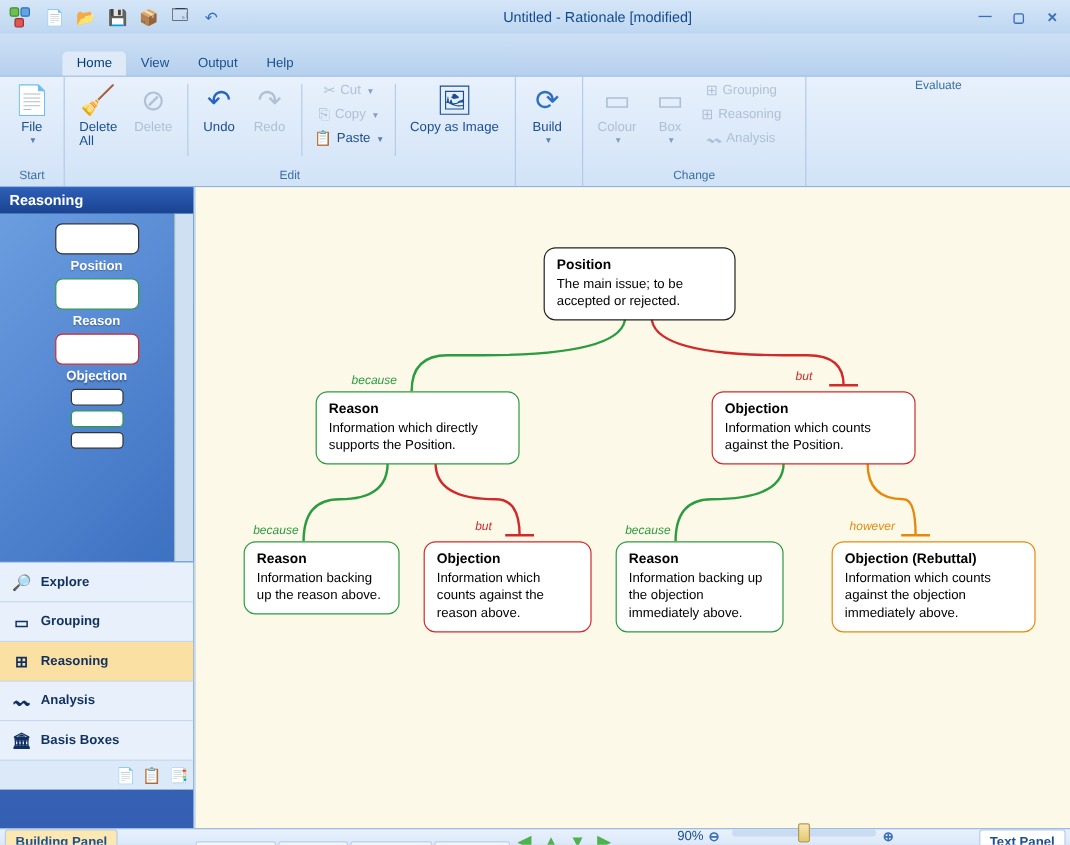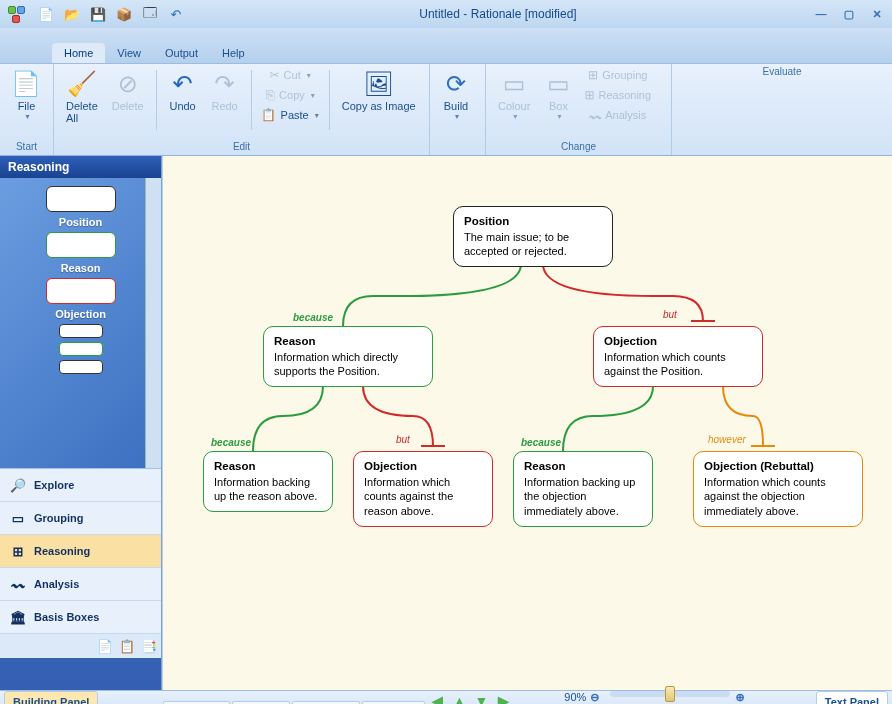--- a/index.html
+++ b/index.html
@@ -50,21 +50,21 @@
 .acc-icon { width: 16px; height: 16px; display:inline-flex;align-items:center;justify-content:center;font-size:13px;}
 .acc-footer { background:#dbe9f9; padding: 4px; display:flex; justify-content:flex-end; gap:6px;}
 .acc-footer span{width:16px;height:16px;display:inline-flex;align-items:center;justify-content:center;font-size:13px;cursor:pointer;}
 
 
 .canvas { flex:1; background: #fcf9e8; position: relative; border-left:1px solid #b7cfe9; overflow:hidden;}
 .node { position:absolute; background:#fff; border-radius:10px; padding:7px 10px; font-size:11px; line-height:1.35;}
 .node .ntitle{font-weight:bold; font-size:11.5px;}
 .node.black{border:1.5px solid #222;} .node.green{border:1.5px solid #2b9c3f;} .node.red{border:1.5px solid #d12a2a;} .node.orange{border:1.5px solid #e58a0d;}
 .lbl{position:absolute;font-size:10px;font-style:italic;}
-.lbl.green{color:#2b9c3f;font-weight:bold;} .lbl.red{color:#d12a2a;} .lbl.orange{color:#e58a0d;}
+.lbl.green{color:#2b9c3f;} .lbl.red{color:#d12a2a;} .lbl.orange{color:#e58a0d;}
 svg.conn{position:absolute;top:0;left:0;width:100%;height:100%;pointer-events:none;}
 
 
 .status { height: 26px; background: linear-gradient(#e8f1fc,#cfe1f6); display: flex; align-items: flex-start; border-top:1px solid #9cbce0; font-size:11px; color:#1b4f90;}
 .status .tabbtn{padding:4px 8px;border:1px solid #b7cde6;background:#fde8b1;border-radius:3px;margin:0 4px;font-weight:bold;cursor:pointer;}
 .status .tabbtn.right{margin-left:auto;background:#fff;}
 .status .sbtn{padding:3px 7px;border:1px solid #b7cde6;background:#f3f8fe;margin:10px 1px;cursor:pointer;border-radius:2px;}
 .status .sbtn.disabled{color:#9fb5ce;}
 .navarrow{width:20px;height:20px;display:inline-flex;align-items:center;justify-content:center;margin:0 1px;cursor:pointer;font-size:14px;font-weight:bold;}
 .zoom-slider{width:120px;height:6px;background:#c9dcf2;border-radius:3px;position:relative;margin:0 6px;}

